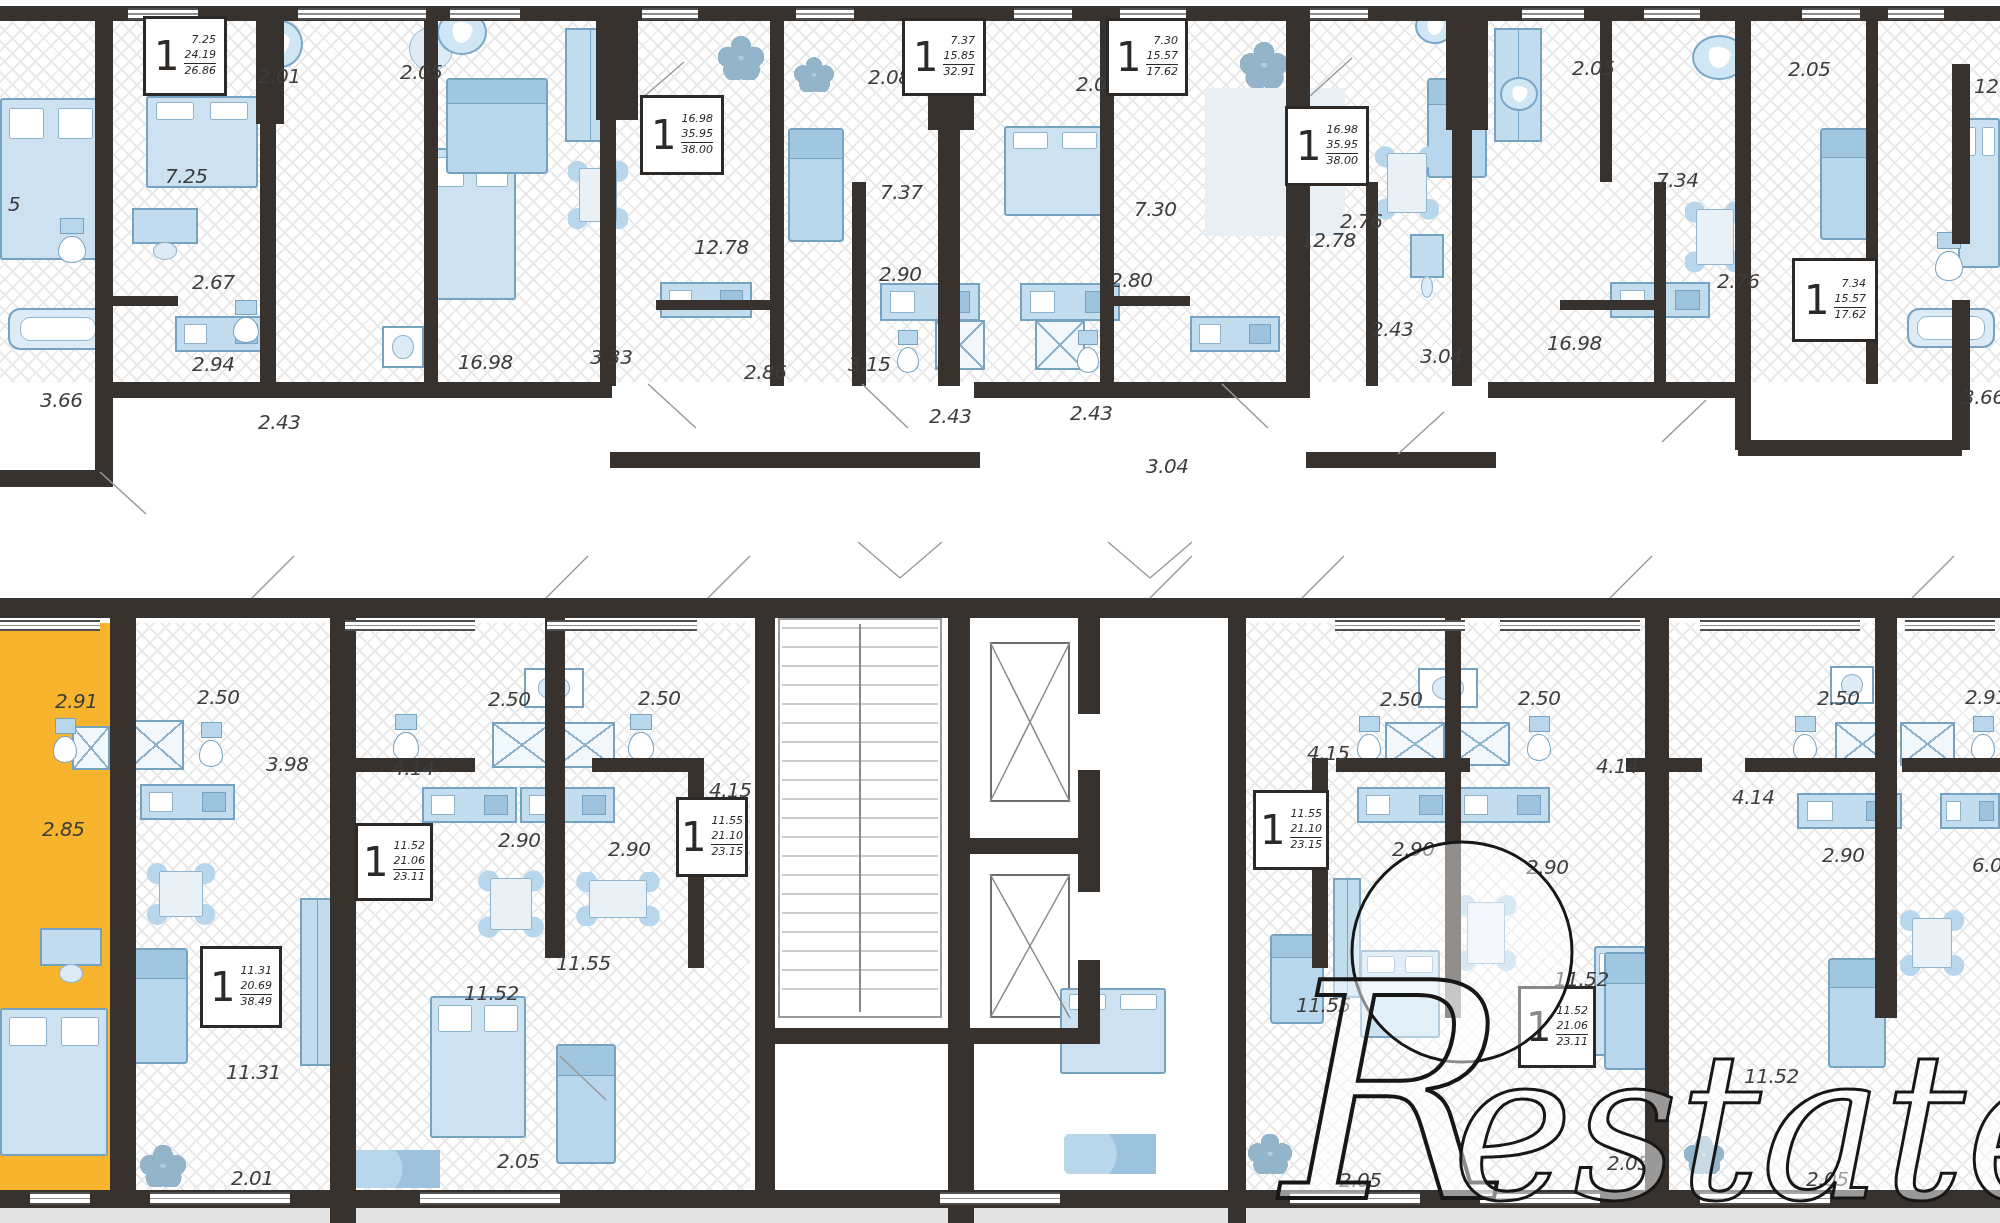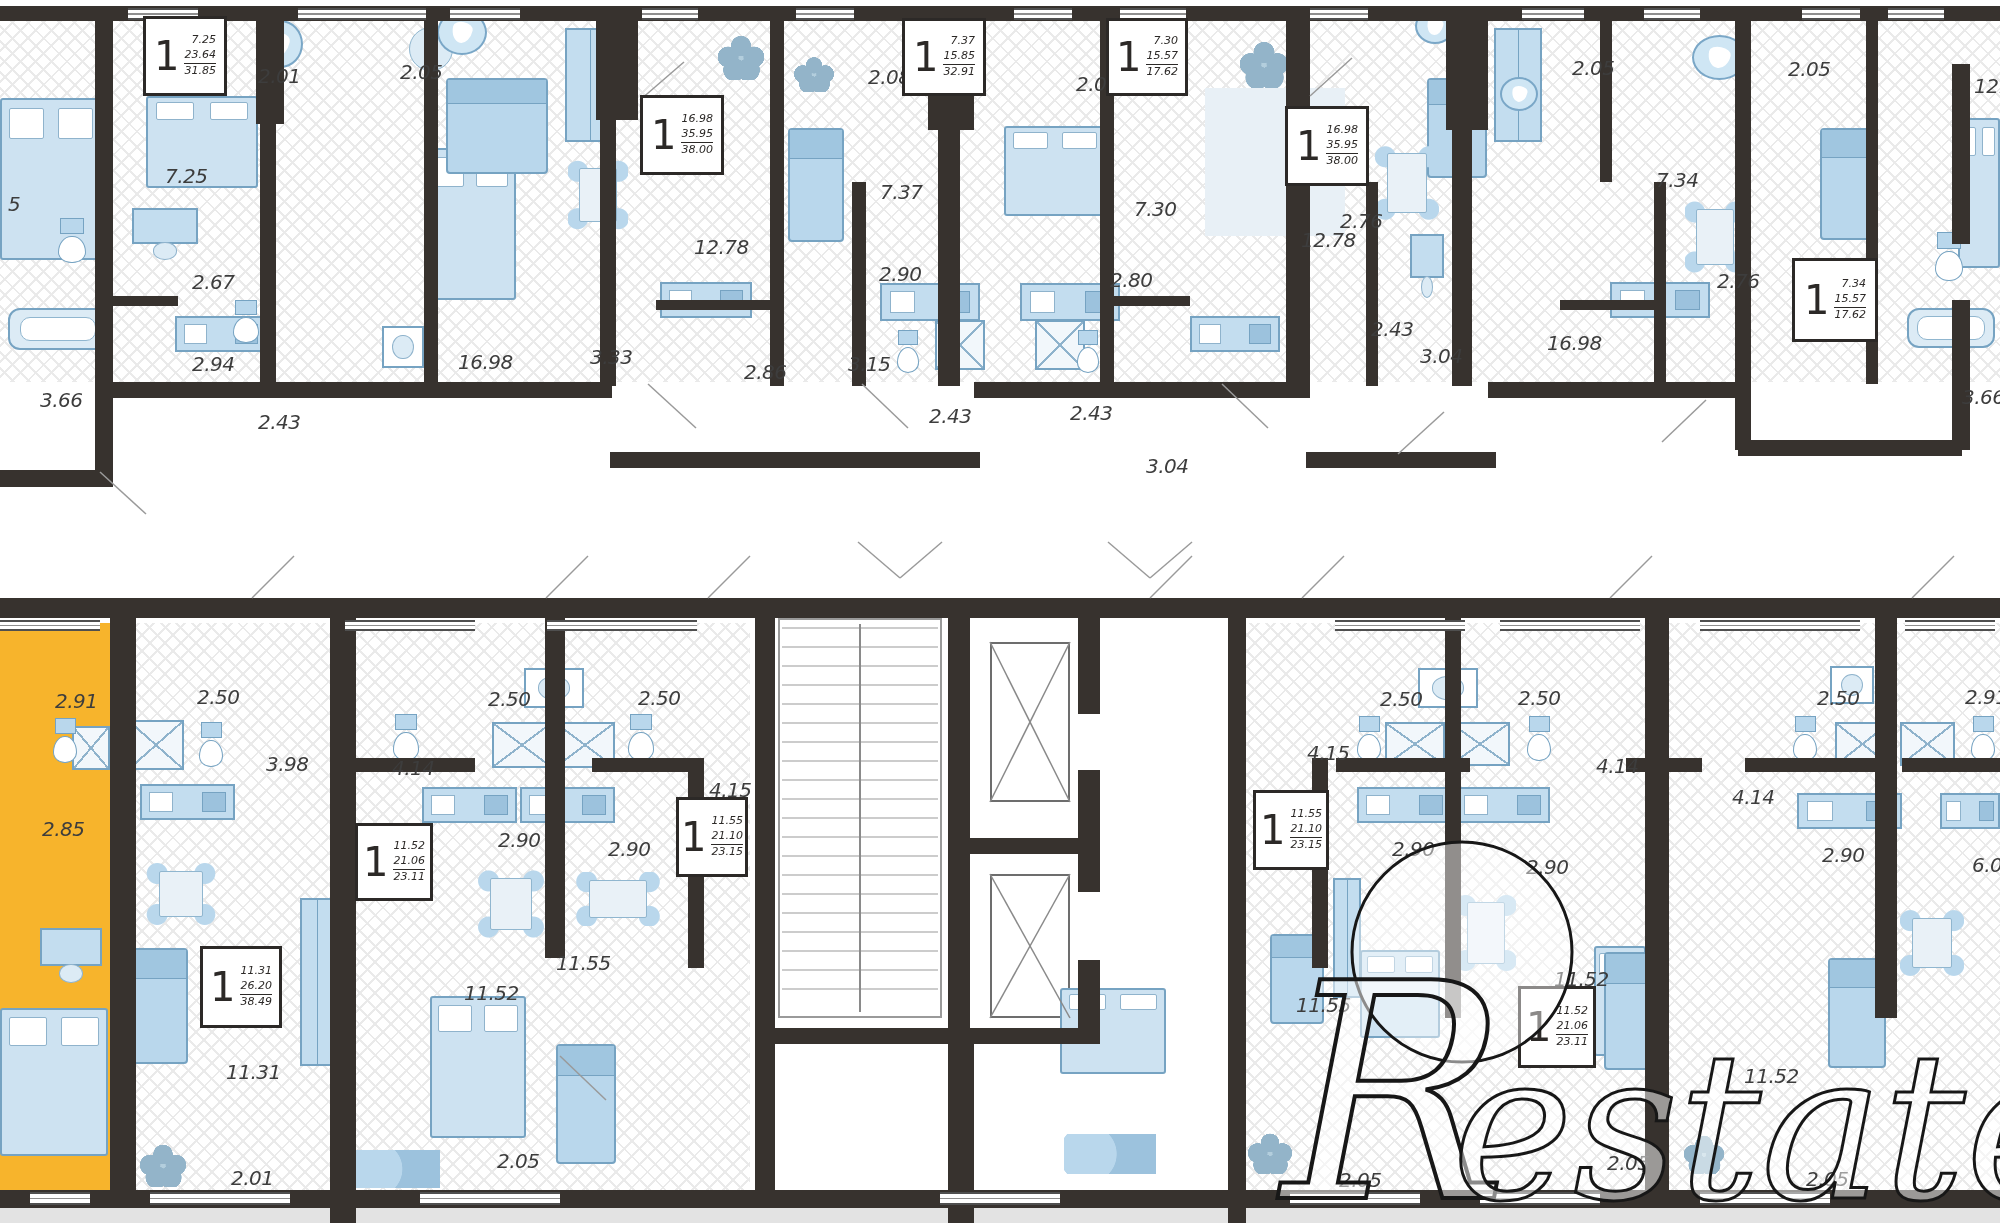--- a/index.html
+++ b/index.html
@@ -374,22 +374,22 @@
     <div class="dim" style="left: 1732px; top: 787px; width: 0px; height: 0px;">4.14</div>
     <div class="dim" style="left: 1822px; top: 845px; width: 0px; height: 0px;">2.90</div>
     <div class="dim" style="left: 1972px; top: 855px; width: 0px; height: 0px;">6.03</div>
     <div class="dim" style="left: 1744px; top: 1066px; width: 0px; height: 0px;">11.52</div>
     <div class="dim" style="left: 1607px; top: 1153px; width: 0px; height: 0px;">2.05</div>
     <div class="dim" style="left: 1806px; top: 1169px; width: 0px; height: 0px;">2.05</div>
     <div class="ubox" style="left: 143px; top: 16px; width: 84px; height: 80px;">
       <span class="ub-n">1</span>
       <span class="ub-v">
         <i>7.25</i>
-        <i class="mid">23.64</i>
-        <i>31.85</i>
+        <i class="mid">24.19</i>
+        <i>26.86</i>
       </span>
     </div>
     <div class="ubox" style="left: 640px; top: 95px; width: 84px; height: 80px;">
       <span class="ub-n">1</span>
       <span class="ub-v">
         <i>16.98</i>
         <i class="mid">35.95</i>
         <i>38.00</i>
       </span>
     </div>
@@ -454,17 +454,17 @@
       <span class="ub-v">
         <i>11.52</i>
         <i class="mid">21.06</i>
         <i>23.11</i>
       </span>
     </div>
     <div class="ubox" style="left: 200px; top: 946px; width: 82px; height: 82px;">
       <span class="ub-n">1</span>
       <span class="ub-v">
         <i>11.31</i>
-        <i class="mid">26.20</i>
+        <i class="mid">20.69</i>
         <i>38.49</i>
       </span>
     </div>
   </div>
 
 </body></html>

